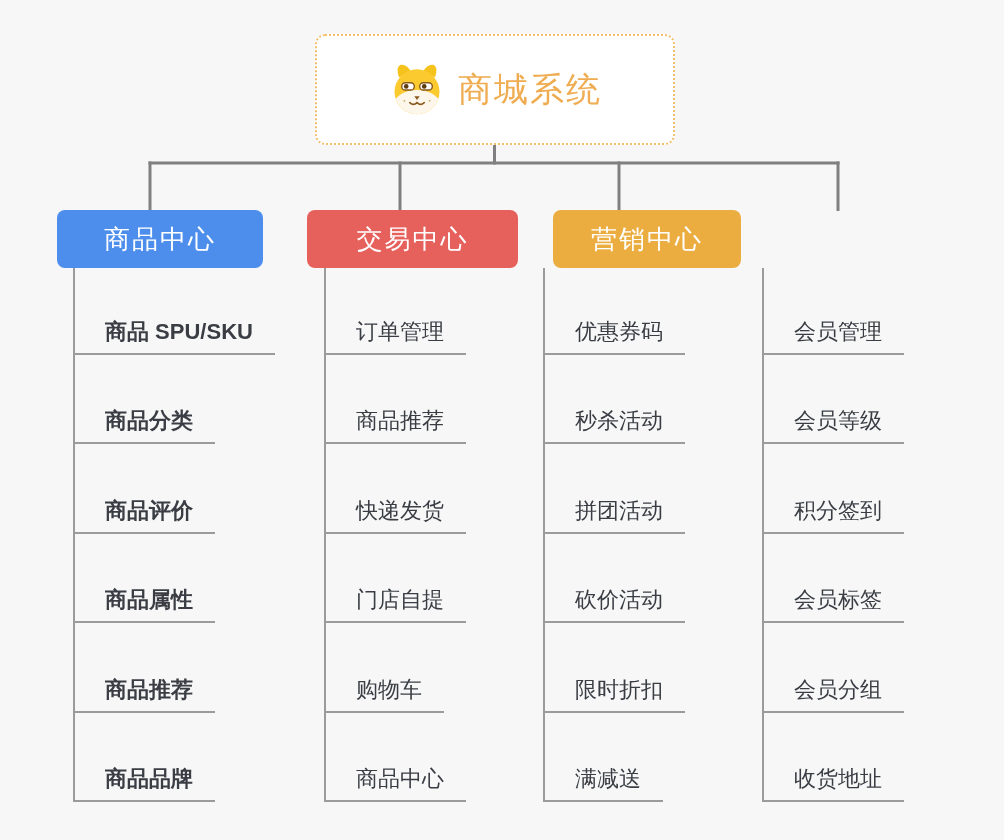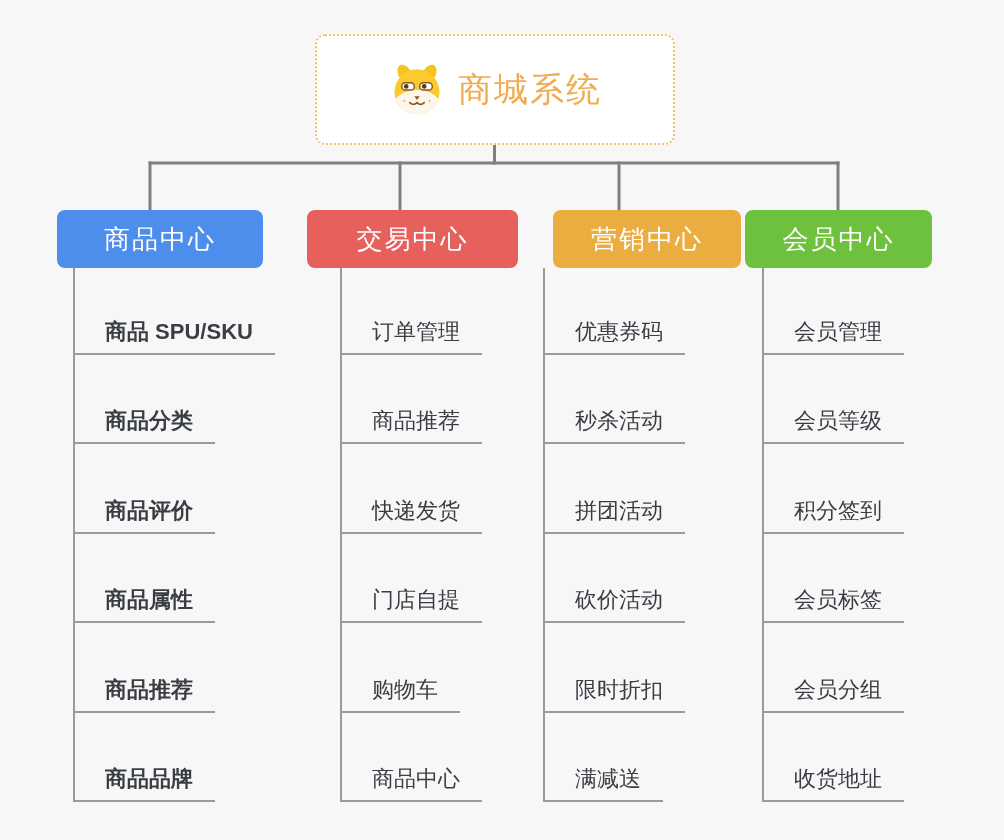--- a/index.html
+++ b/index.html
@@ -37,21 +37,21 @@
   .bh2{left:307px;width:211px;}
   .bh3{left:525px;width:188px;margin-left:28px;}
   .bh4{left:745px;width:187px;}
 
   
   .items{
     position:absolute;top:268px;height:534px;
     border-left:2px solid #9b9b9b;box-sizing:border-box;
   }
   .it1{left:73px;font-weight:bold;}
-  .it2{left:340px;}
+  .it2{left:324px;}
   .it3{left:543px;}
   .it4{left:762px;}
   .item{
     position:absolute;left:0;
     padding:0 22px 6px 30px;
     line-height:30px;font-size:22px;color:#3a3e44;
     border-bottom:2px solid #9b9b9b;
     white-space:nowrap;
   }
   .r0{top:49px}.r1{top:138px}.r2{top:228px}.r3{top:317px}.r4{top:407px}.r5{top:496px}
@@ -108,23 +108,20 @@
 
   <div class="branch-header bh1" style="background: rgb(77, 142, 237);">
     <span>商品中心</span>
   </div>
   <div class="branch-header bh2" style="background: rgb(230, 96, 92);">
     <span>交易中心</span>
   </div>
   <div class="branch-header bh3" style="background: rgb(236, 173, 64);">
     <span>营销中心</span>
   </div>
-  <div class="branch-header bh4" style="background: rgb(109, 193, 61);">
-    <span>会员中心</span>
-  </div>
 
   <div class="items it1">
     <div class="item r0">商品 SPU/SKU</div>
     <div class="item r1">商品分类</div>
     <div class="item r2">商品评价</div>
     <div class="item r3">商品属性</div>
     <div class="item r4">商品推荐</div>
     <div class="item r5">商品品牌</div>
   </div>
 

